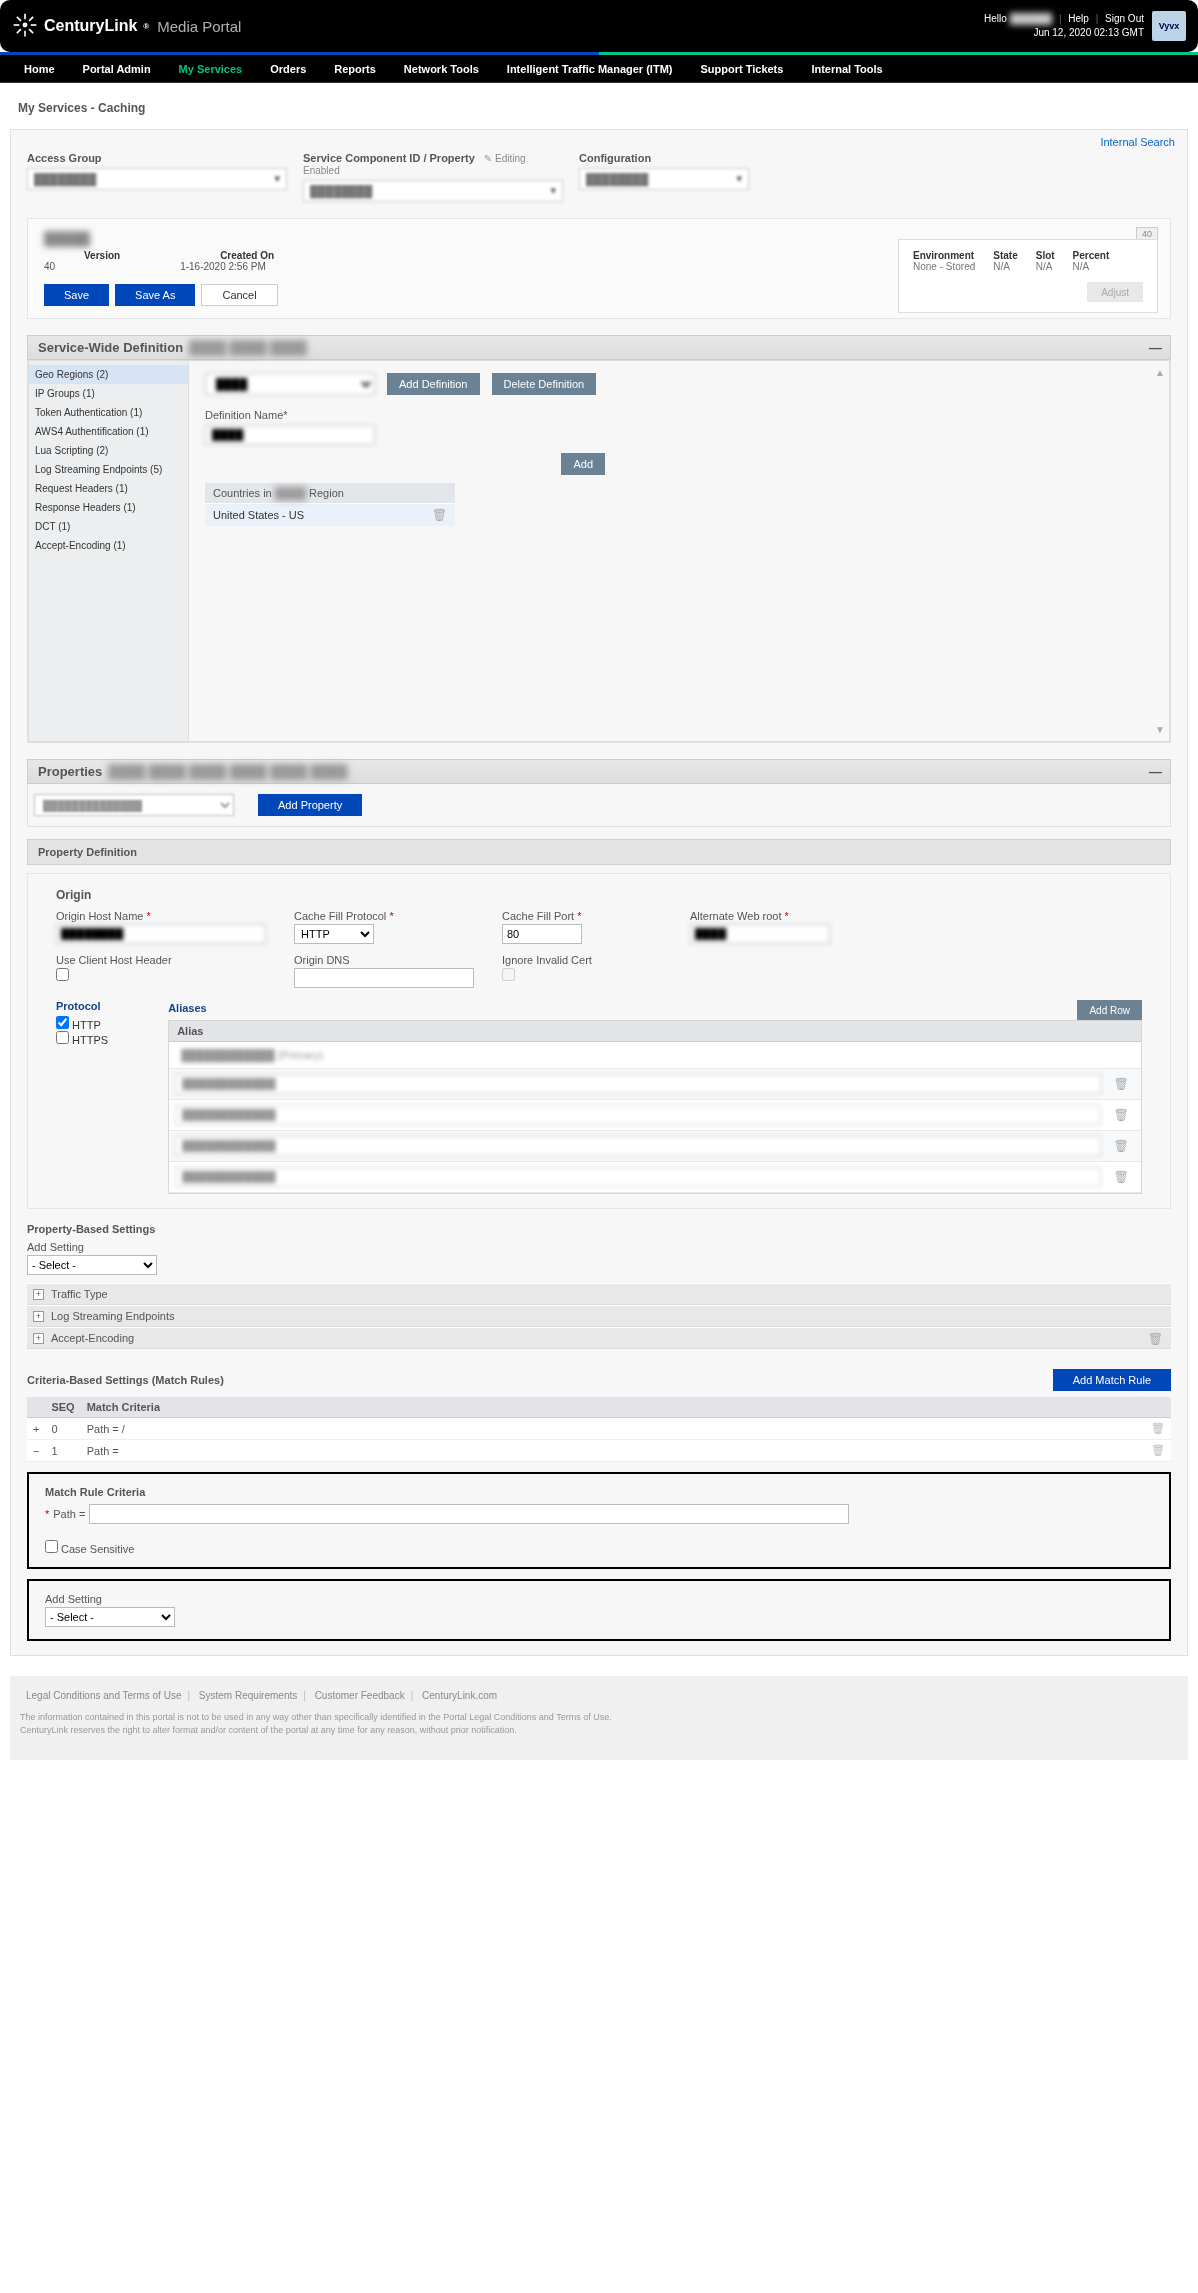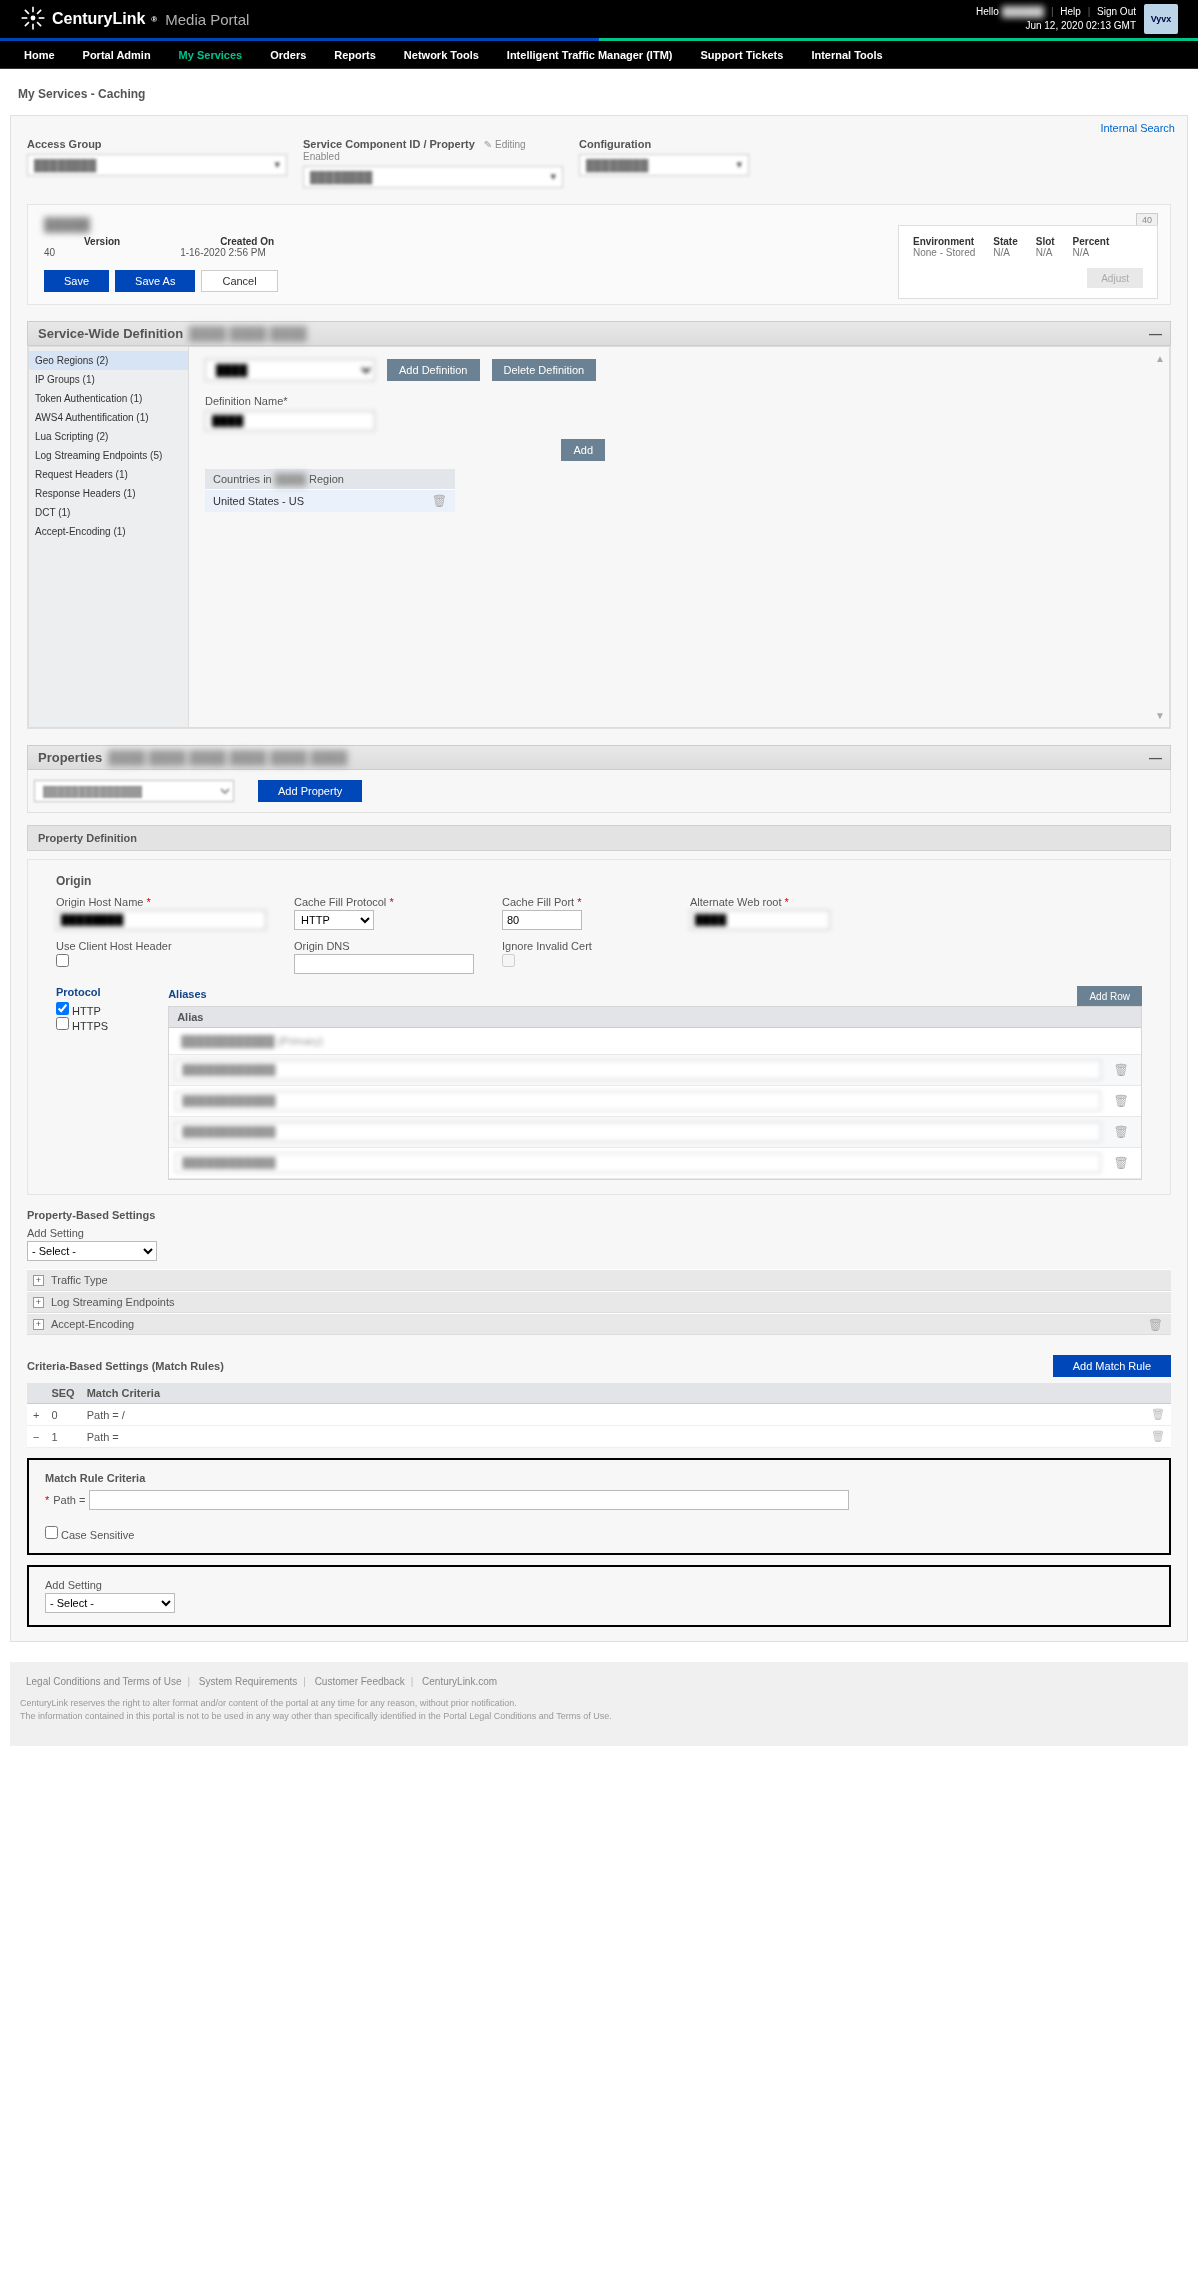--- a/index.html
+++ b/index.html
@@ -1,17 +1,17 @@
 <!DOCTYPE html>
 <html><head>
 <meta charset="utf-8">
 <style>
   * { box-sizing: border-box; margin: 0; padding: 0; }
   body { font-family: Arial, Helvetica, sans-serif; font-size: 11px; color: #333; background: #fff; width: 1198px; transform-origin: top left; }
-  .topbar { background: #000; color: #fff; height: 38px; display: flex; align-items: center; padding: 0 20px; position: relative; }
+  .topbar { background: #000; color: #fff; height: 52px; display: flex; align-items: center; padding: 0 12px; position: relative; border-radius: 10px; }
   .logo-burst { width: 26px; height: 26px; display: inline-block; }
   .logo-text { font-size: 16px; font-weight: bold; margin-left: 6px; color: #fff; }
   .logo-sub { font-size: 15px; color: #b0b0b0; margin-left: 8px; font-weight: normal; }
   .topbar-right { margin-left: auto; display: flex; flex-direction: column; align-items: flex-end; font-size: 10px; gap: 2px; margin-right: 8px; line-height: 1.2; }
   .topbar-right a { color: #fff; text-decoration: none; }
   .topbar-right .sep { color: #666; margin: 0 4px; }
   .corner-logo { width: 34px; height: 30px; background: #bcd4e8; display: flex; align-items: center; justify-content: center; color: #004; font-size: 9px; font-weight: bold; border-radius: 2px; }
   .gradient-bar { height: 3px; background: linear-gradient(to right, #0047BA 0%, #0047BA 50%, #00c389 50%, #00c389 100%); }
   .navbar { background: #000; height: 28px; display: flex; align-items: center; padding: 0 10px; border-bottom: 1px solid #333; }
   .navbar a { color: #fff; font-size: 11px; font-weight: bold; text-decoration: none; padding: 0 14px; line-height: 28px; display: inline-block; }
@@ -404,18 +404,18 @@
   </div>
 
   <div class="footer-area">
     <div class="footer-links">
       <a href="#">Legal Conditions and Terms of Use</a><span class="sep">|</span>
       <a href="#">System Requirements</a><span class="sep">|</span>
       <a href="#">Customer Feedback</a><span class="sep">|</span>
       <a href="#">CenturyLink.com</a>
     </div>
     <div class="footer-small">
+      <div>The information contained in this portal is not to be used in any way other than specifically identified in the Portal Legal Conditions and Terms of Use.</div>
       <div>CenturyLink reserves the right to alter format and/or content of the portal at any time for any reason, without prior notification.</div>
-      <div>The information contained in this portal is not to be used in any way other than specifically identified in the Portal Legal Conditions and Terms of Use.</div>
     </div>
   </div>
 
 </div>
 
 </body></html>

